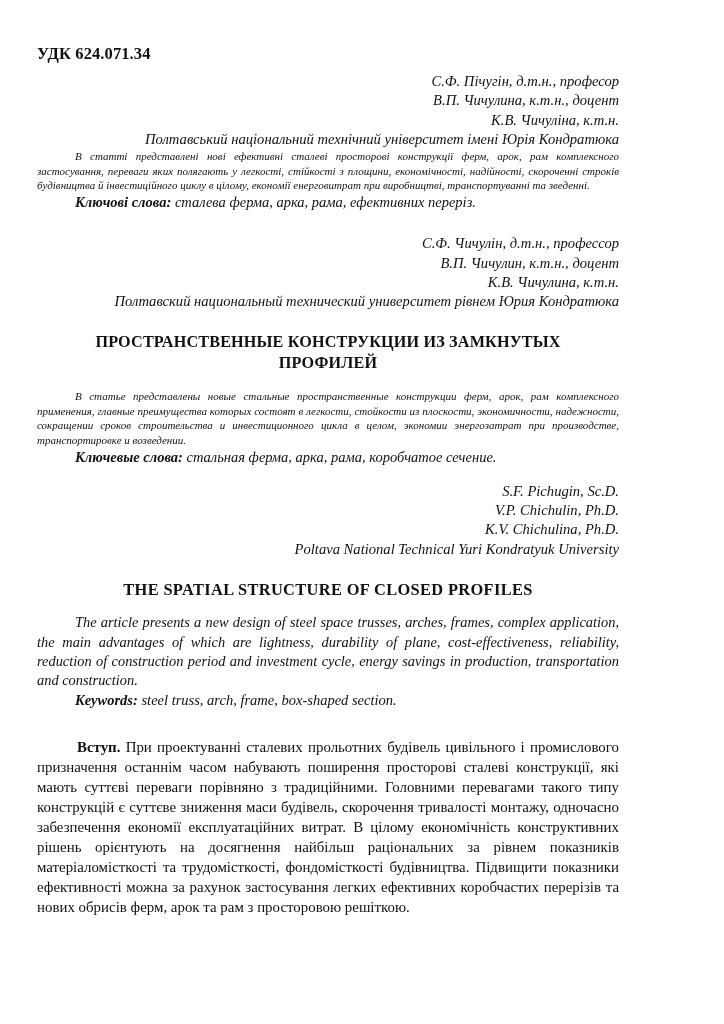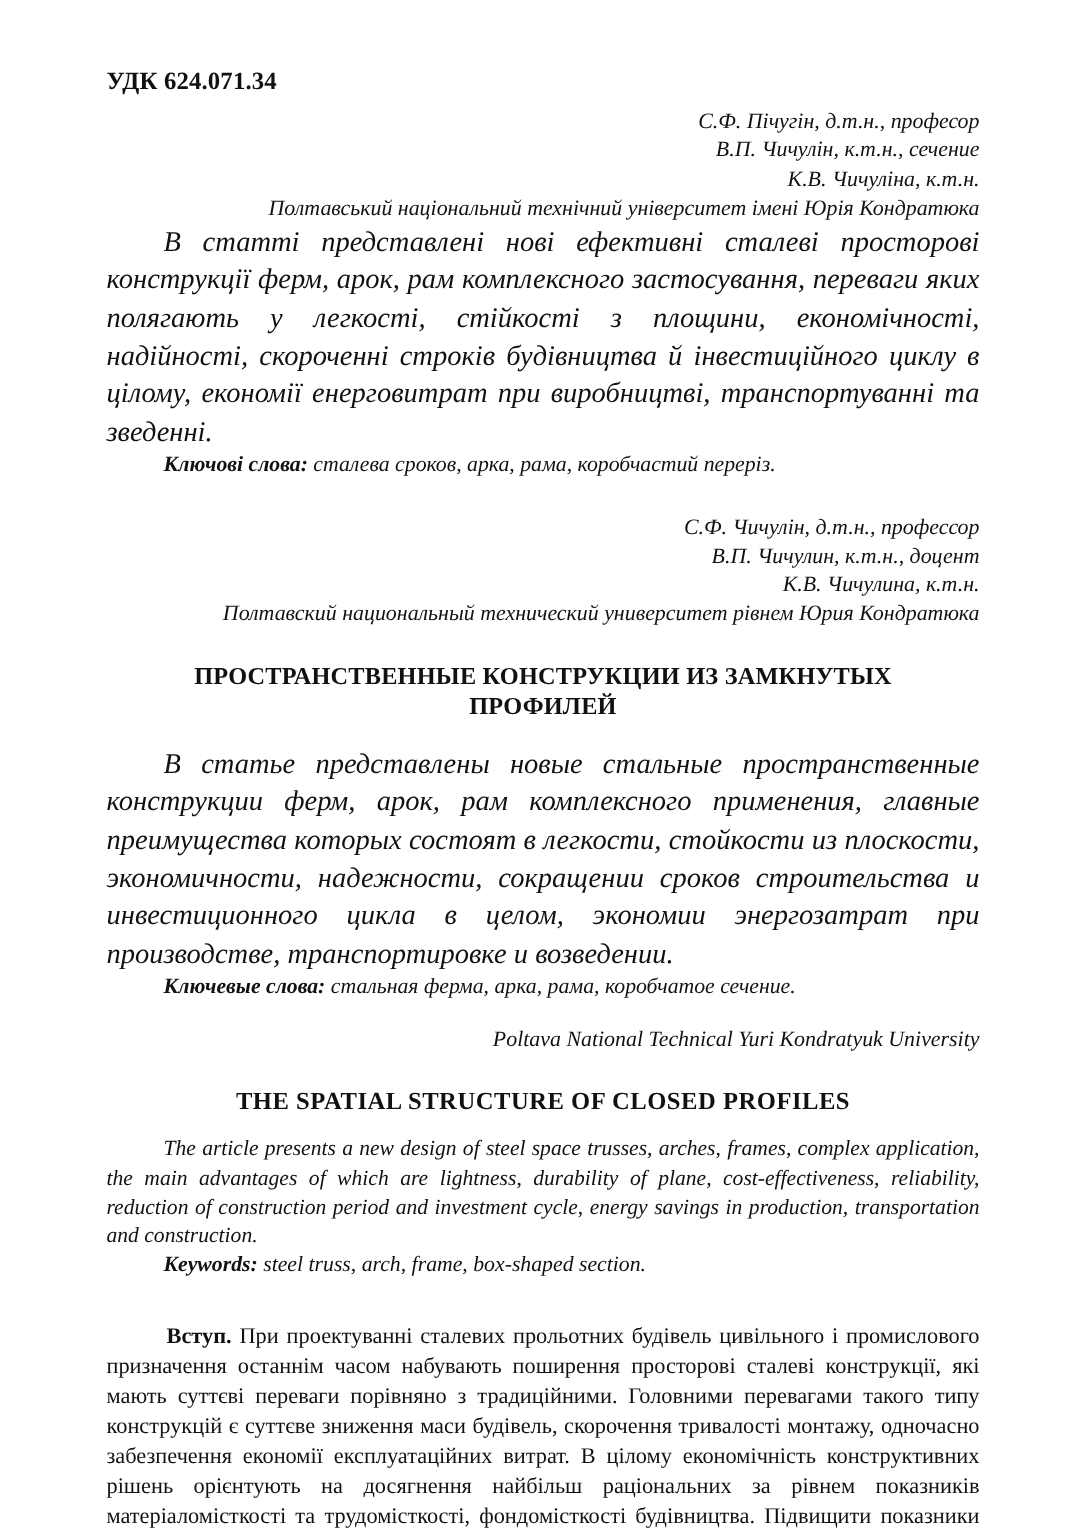--- a/index.html
+++ b/index.html
@@ -14,21 +14,21 @@
     color: #111111;
     overflow: hidden;
     position: relative;
   }
   .page {
     position: absolute;
     left: 0; top: 0;
     width: 656px;
     height: 1024px;
     box-sizing: border-box;
-    padding: 44px 71px 0 71px;
+    padding: 44px 71px 0 37px;
   }
   .content {
     width: 582px;
   }
 
   
   .udc {
     font-weight: bold;
     font-size: 16.5px;
     letter-spacing: 0.1px;
@@ -59,21 +59,21 @@
   .title-ua { margin: 19px 0 17px 0; }
   .title-ru { margin: 21px 18px 16px 18px; }
   .title-en {
     margin: 21px 0 13px 0;
     font-size: 16.4px;
     letter-spacing: 0.35px;
   }
 
   .abstract {
     font-style: italic;
-    font-size: 19px;
+    font-size: 11px;
     line-height: 1.335;
     text-align: justify;
     text-indent: 38px;
     margin: 0;
     hyphens: none;
   }
   .abstract-en {
     font-size: 14.4px;
     line-height: 1.34;
   }
@@ -103,45 +103,50 @@
 </head>
 <body>
 
 <div class="page">
   <div class="content">
 
     <div class="udc">УДК 624.071.34</div>
 
     <div class="authors">
       <div>С.Ф. Пічугін, д.т.н., професор</div>
-      <div>В.П. Чичулін, к.т.н., сечение</div>
+      <div>В.П. Чичулина, к.т.н., доцент</div>
       <div>К.В.  Чичуліна, к.т.н.</div>
     </div>
     <div class="affil">Полтавський національний технічний університет імені Юрія Кондратюка</div>
 
 
     <p class="abstract">В статті представлені нові ефективні сталеві просторові конструкції ферм, арок, рам комплексного застосування, переваги яких полягають у легкості, стійкості з площини, економічності, надійності, скороченні строків будівництва й інвестиційного циклу в цілому, економії енерговитрат при виробництві, транспортуванні та зведенні.</p>
-    <p class="keywords"><b>Ключові слова:</b><span> сталева сроков, арка, рама, коробчастий переріз.</span></p>
+    <p class="keywords"><b>Ключові слова:</b><span> сталева ферма, арка, рама, ефективних переріз.</span></p>
 
     <div class="gap-lg"></div>
 
     <div class="authors">
       <div>С.Ф. Чичулін, д.т.н., профессор</div>
       <div>В.П. Чичулин, к.т.н., доцент</div>
       <div>К.В.  Чичулина, к.т.н.</div>
     </div>
     <div class="affil">Полтавский национальный технический университет рівнем Юрия Кондратюка</div>
 
     <div class="title title-ru">ПРОСТРАНСТВЕННЫЕ КОНСТРУКЦИИ ИЗ ЗАМКНУТЫХ ПРОФИЛЕЙ</div>
 
     <p class="abstract">В статье представлены новые стальные пространственные конструкции ферм, арок, рам комплексного применения, главные преимущества которых состоят в легкости, стойкости из плоскости, экономичности, надежности, сокращении сроков строительства и инвестиционного цикла в целом, экономии энергозатрат при производстве, транспортировке и возведении.</p>
     <p class="keywords"><b>Ключевые слова:</b><span> стальная ферма, арка, рама, коробчатое сечение.</span></p>
 
     <div class="gap-md"></div>
 
+    <div class="authors">
+      <div>S.F. Pichugin, Sc.D.</div>
+      <div>V.P. Chichulin, Ph.D.</div>
+      <div>K.V. Chichulina, Ph.D.</div>
+    </div>
     <div class="affil">Poltava National Technical Yuri Kondratyuk University</div>
 
     <div class="title title-en">THE SPATIAL STRUCTURE OF CLOSED PROFILES</div>
 
     <p class="abstract abstract-en">The article presents a new design of steel space trusses, arches, frames, complex application, the main advantages of which are lightness, durability of plane, cost-effectiveness, reliability, reduction of construction period and investment cycle, energy savings in production, transportation and construction.</p>
     <p class="keywords"><b>Keywords:</b><span> steel truss, arch, frame, box-shaped section.</span></p>
 
     <div class="gap-xl"></div>
 
     <p class="body-par"><b>Вступ.</b><span> При проектуванні сталевих прольотних будівель цивільного і промислового призначення останнім часом набувають поширення просторові сталеві конструкції, які мають суттєві переваги порівняно з традиційними. Головними перевагами такого типу конструкцій є суттєве зниження маси будівель, скорочення тривалості монтажу, одночасно забезпечення економії експлуатаційних витрат. В цілому економічність конструктивних рішень орієнтують на досягнення найбільш раціональних за рівнем показників матеріаломісткості та трудомісткості, фондомісткості будівництва. Підвищити показники ефективності можна за рахунок застосування легких ефективних коробчастих перерізів та нових обрисів ферм, арок та рам з просторовою решіткою.</span></p>

